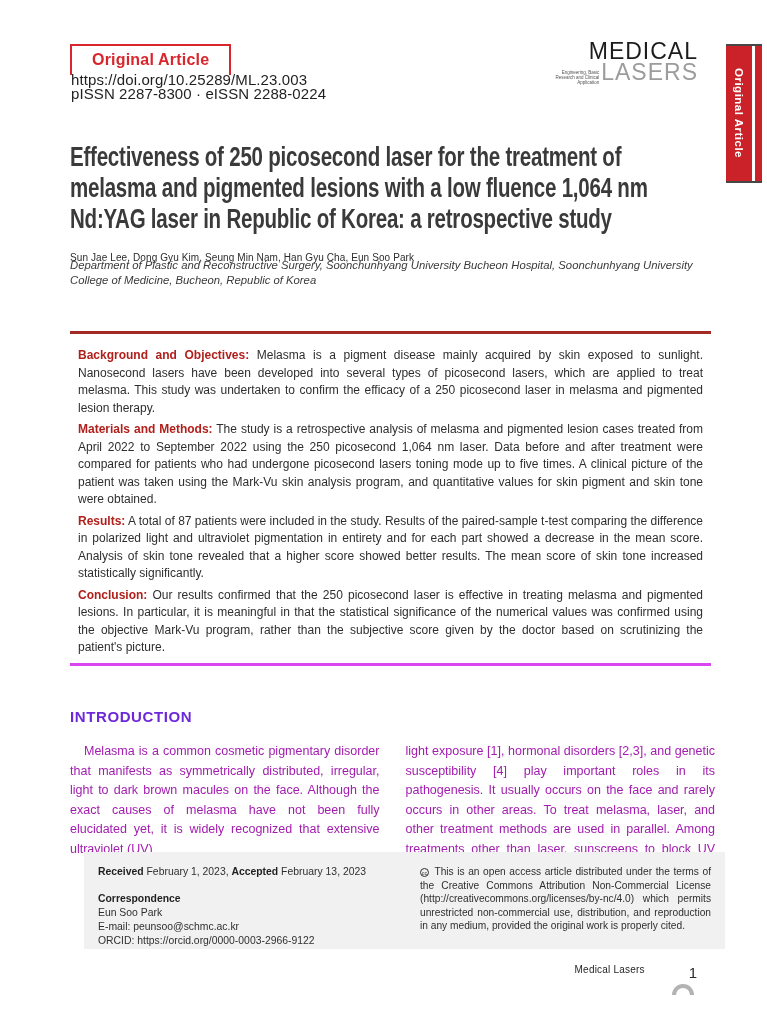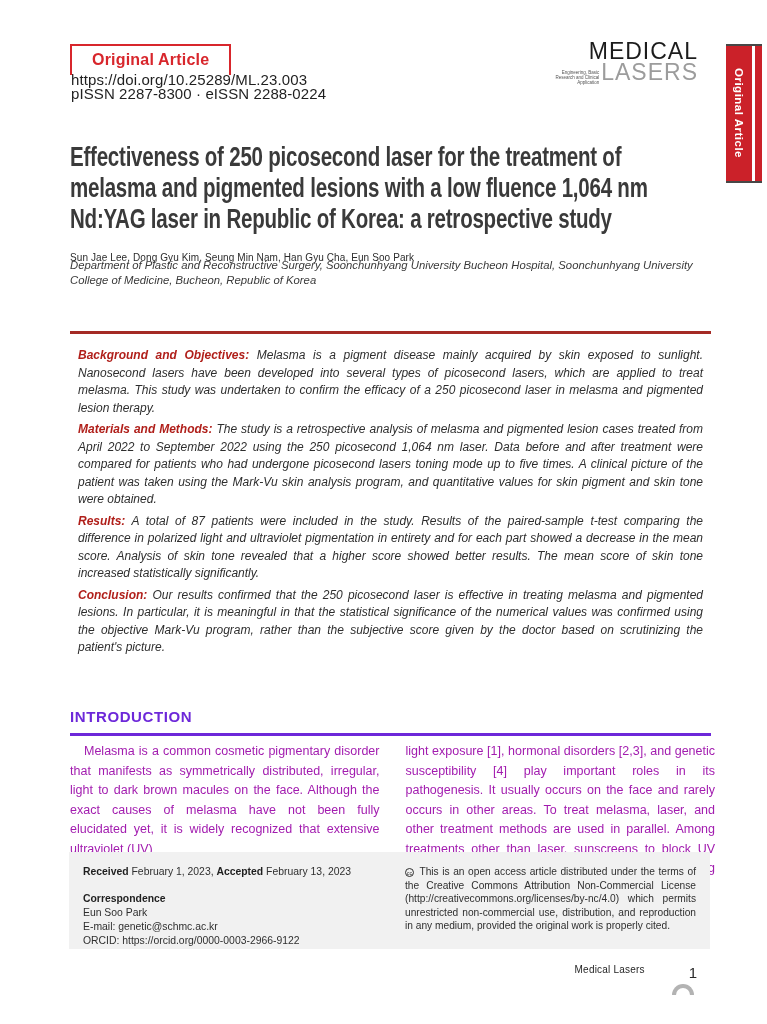--- a/index.html
+++ b/index.html
@@ -56,43 +56,43 @@
   .title div { white-space:nowrap; }
 
   .authors { position:absolute; left:70px; top:252px; font-size:10px; color:#2b2b2b; letter-spacing:0.1px; }
   .affiliation {
     position:absolute; left:70px; top:258px; width:648px;
     font-style:italic; font-size:11.3px; line-height:15px; color:#3a3a3a;
   }
 
   
   .abstract {
-    position:absolute; left:70px; top:331px; width:641px; height:405px;
-    border-top:3px solid #a42a25; border-bottom:3px solid #6d28d9;
-    padding:13px 8px 0 8px; overflow:hidden;font-style:italic;
+    position:absolute; left:70px; top:331px; width:641px; height:335px;
+    border-top:3px solid #a42a25; border-bottom:3px solid #d946ef;
+    padding:13px 8px 0 8px; overflow:hidden;
   }
   .abstract p { font-size:12px; line-height:17.5px; text-align:justify; color:#2e2e2e; margin-bottom:4px; }
   .abstract .sec-label { font-weight:bold; color:#b01f1a; }
   .keywords { margin-top:15px !important; }
 
   
   .intro-heading {
     position:absolute; left:70px; top:708px;
     font-size:15px; font-weight:bold; letter-spacing:0.6px; color:#6d28d9;
   }
   .columns {
     position:absolute; left:70px; top:742px; width:645px;
     display:flex; gap:26px;
   }
   .col { width:310px; font-size:12.5px; line-height:19.5px; text-align:justify; color:#a21caf; }
   .col.first p { text-indent:14px; }
 
   
   .footer-box {
-    position:absolute; left:69px; top:852px; width:641px; height:97px;
+    position:absolute; left:84px; top:852px; width:641px; height:97px;
     background:#f1f1f1;
     display:flex; gap:22px; padding:13px 14px 10px 14px;
     font-size:10.4px; line-height:14px; color:#2f2f2f;
   }
   .footer-left { width:300px; }
   .footer-left b { color:#1f1f1f; }
   .corr-block { margin-top:13px; }
   .footer-right { width:291px; font-size:10.2px; line-height:13.5px; text-align:justify; }
   .cc-icon {
     display:inline-block; width:9px; height:9px; border:0.8px solid #2f2f2f; border-radius:50%;
@@ -174,21 +174,21 @@
 </div>
 
 <div class="footer-box">
   <div class="footer-left">
     <div>
       <b>Received</b><span> February 1, 2023, </span><b>Accepted</b><span> February 13, 2023</span>
     </div>
     <div class="corr-block">
       <div><b>Correspondence</b></div>
       <div>Eun Soo Park</div>
-      <div>E-mail: genetic@schmc.ac.kr</div>
+      <div>E-mail: peunsoo@schmc.ac.kr</div>
       <div>ORCID: https://orcid.org/0000-0003-2966-9122</div>
     </div>
   </div>
   <div class="footer-right">
     <div>
       <span class="cc-icon">cc</span><span> This is an open access article distributed under the terms of the Creative Commons Attribution Non-Commercial License (http://creativecommons.org/licenses/by-nc/4.0) which permits unrestricted non-commercial use, distribution, and reproduction in any medium, provided the original work is properly cited.</span>
     </div>
   </div>
 </div>
 

